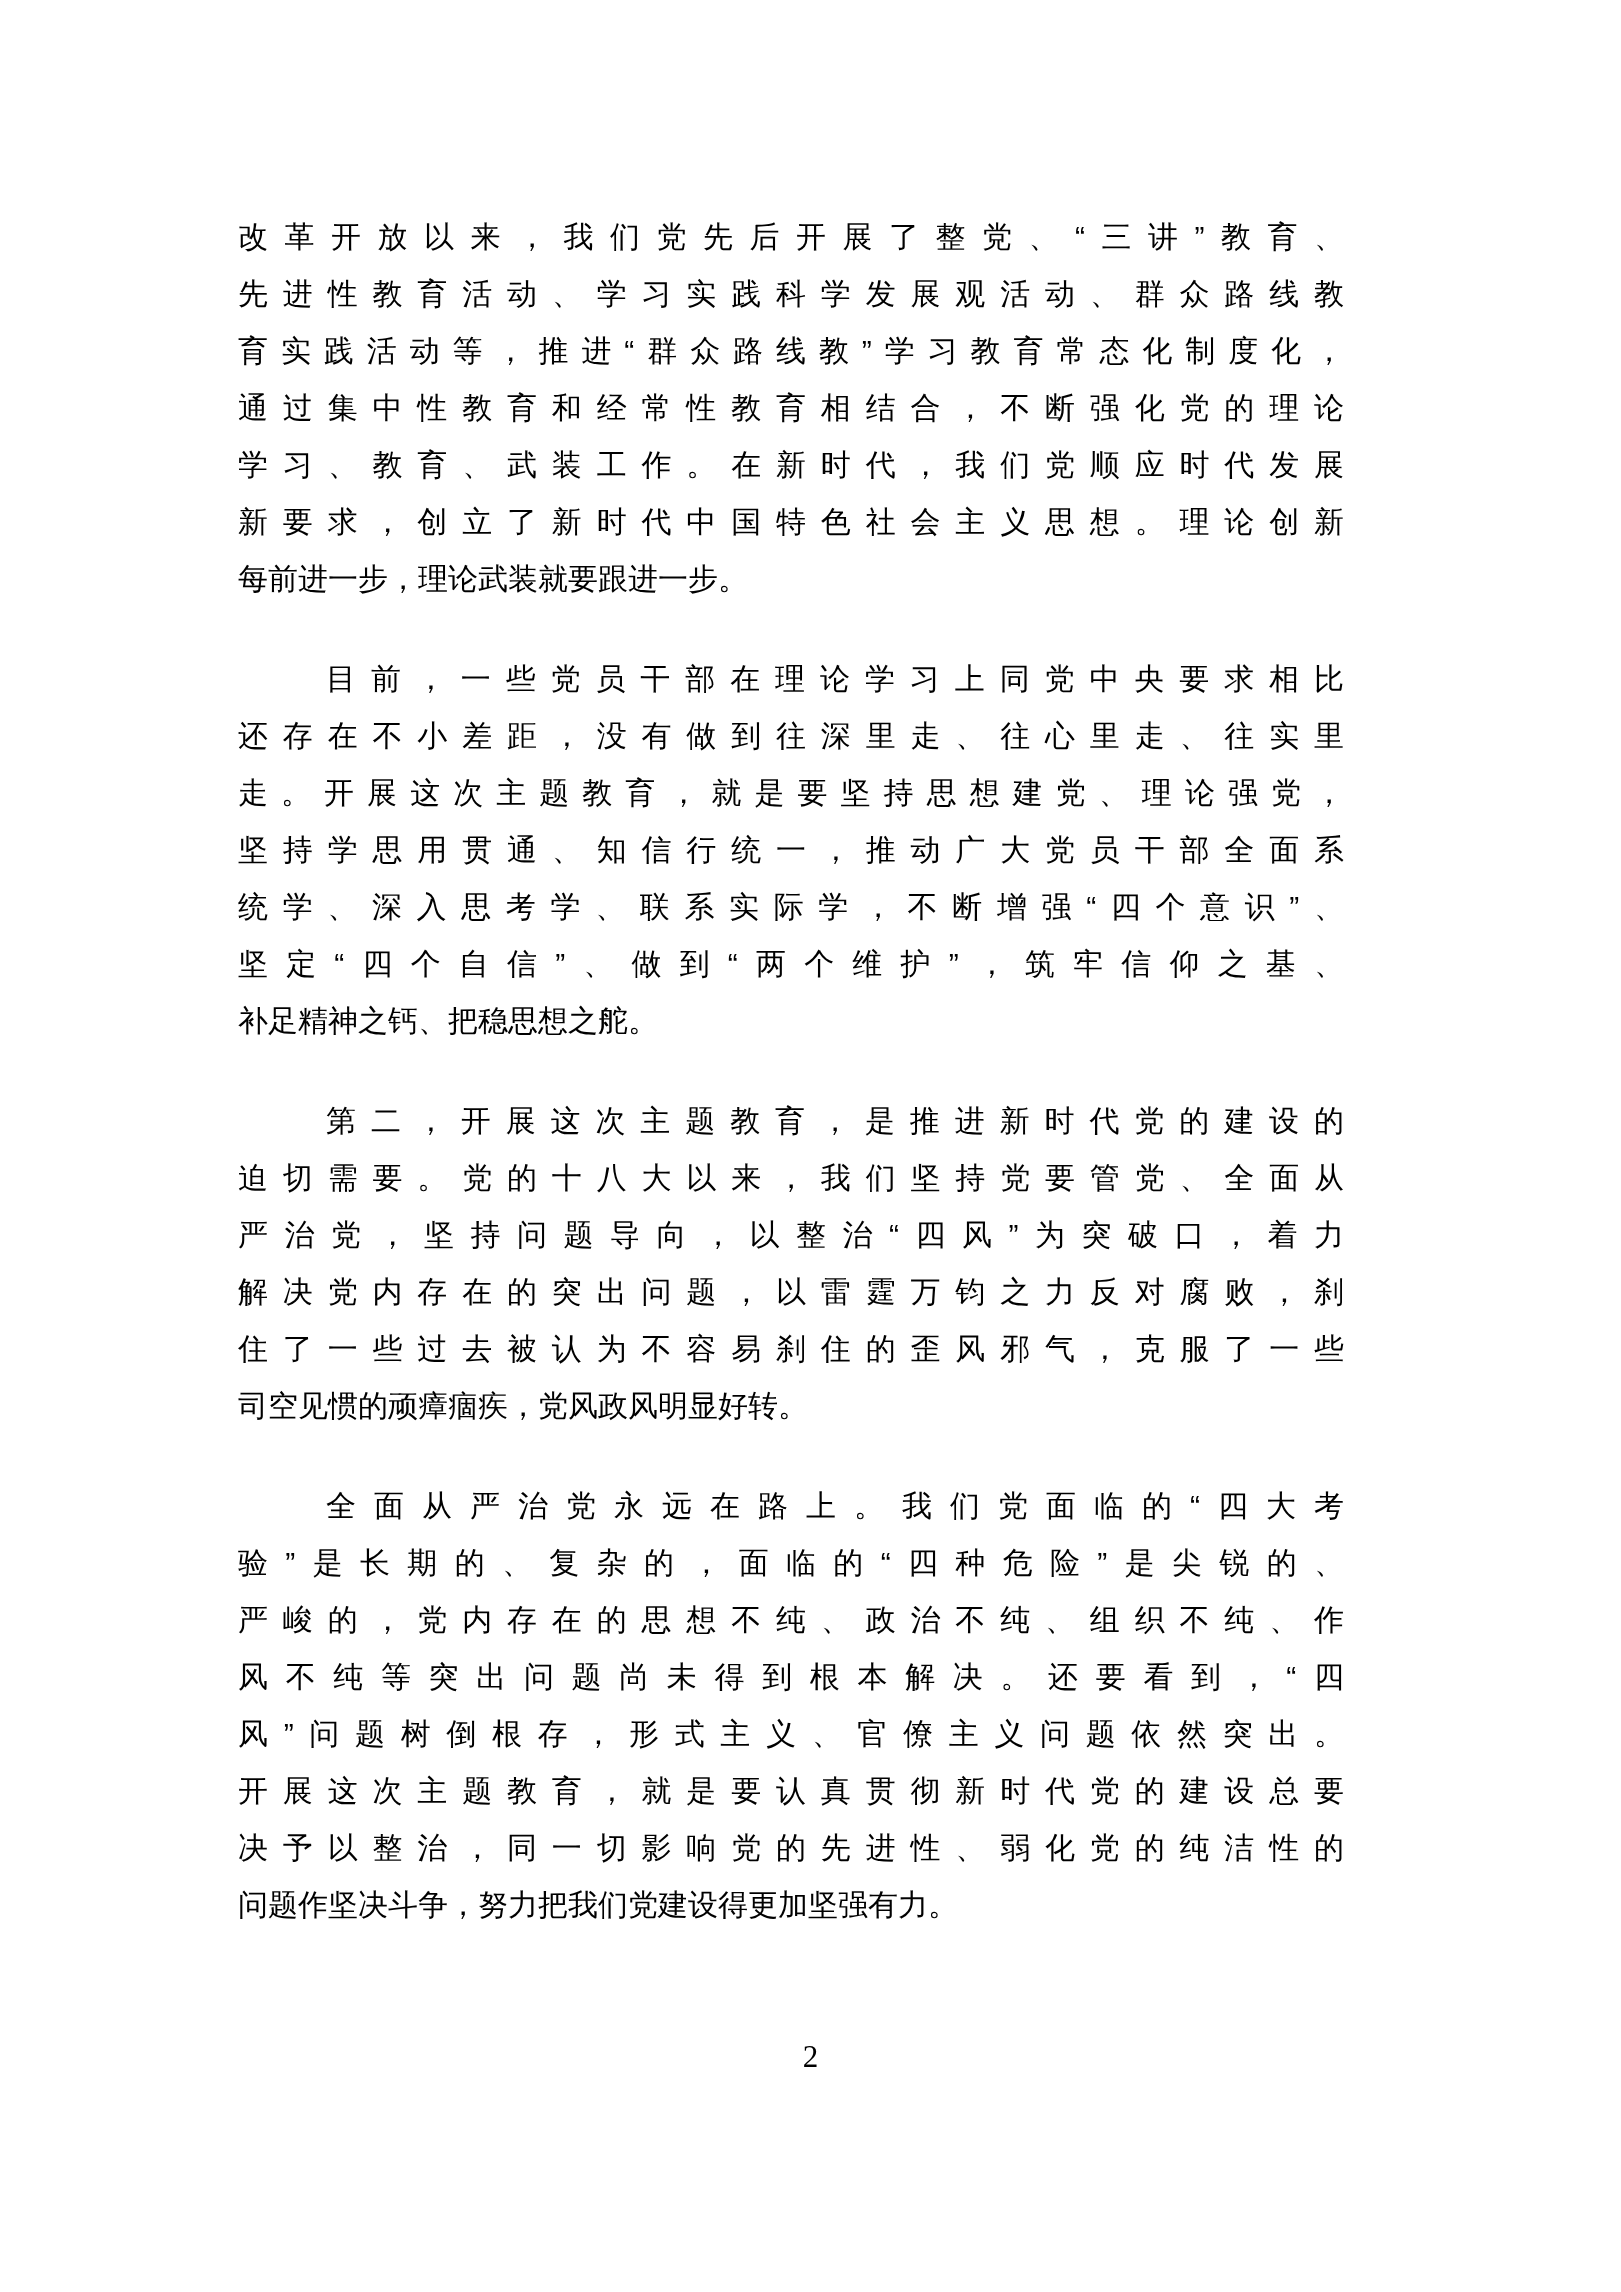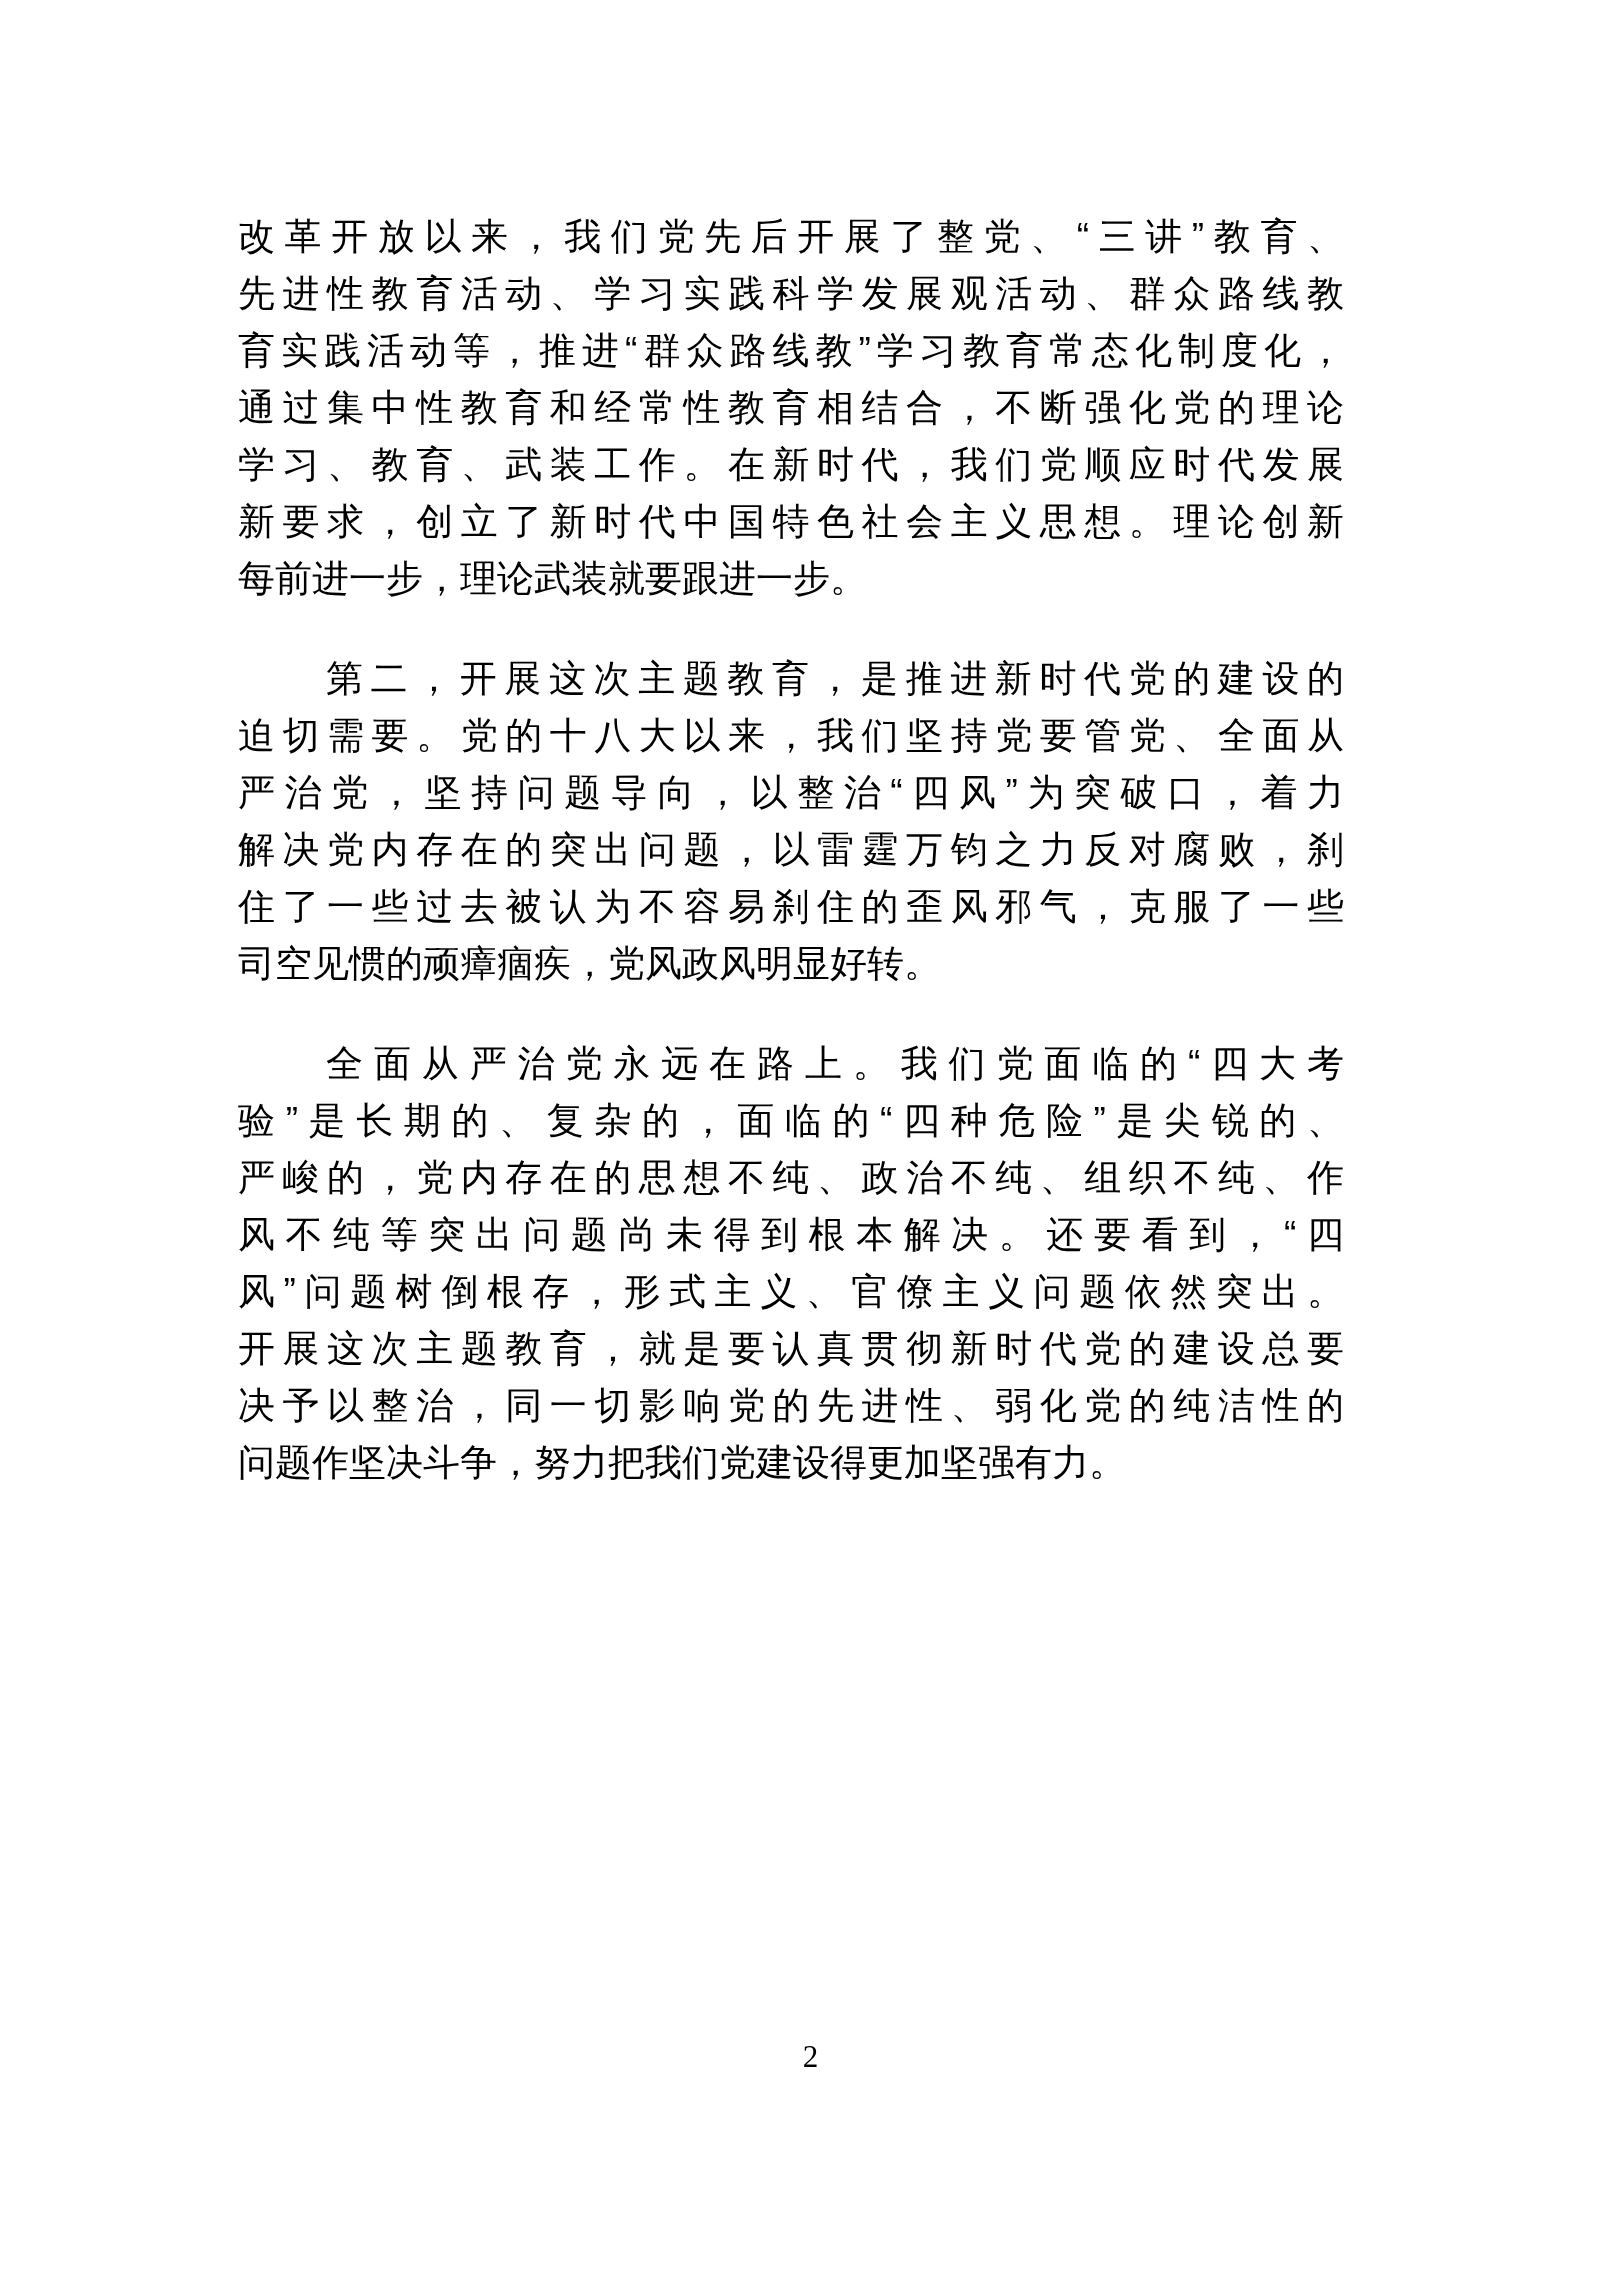--- a/index.html
+++ b/index.html
@@ -20,21 +20,21 @@
     left: 0; top: 0;
     width: 1621px;
     height: 2293px;
     background: #ffffff;
   }
   .content {
     position: absolute;
     left: 238px;
     top: 208px;
     width: 1106px;
-    font-size: 37px;
+    font-size: 30px;
     color: #000000;
   }
   .paragraph {
     margin: 0 0 43px 0;
   }
   .paragraph:last-child {
     margin-bottom: 14px;
   }
   .line {
     height: 57px;
@@ -71,20 +71,29 @@
       <div class="paragraph">
         <div class="line">改革开放以来，我们党先后开展了整党、“三讲”教育、</div>
         <div class="line">先进性教育活动、学习实践科学发展观活动、群众路线教</div>
         <div class="line">育实践活动等，推进“群众路线教”学习教育常态化制度化，</div>
         <div class="line">通过集中性教育和经常性教育相结合，不断强化党的理论</div>
         <div class="line">学习、教育、武装工作。在新时代，我们党顺应时代发展</div>
         <div class="line">新要求，创立了新时代中国特色社会主义思想。理论创新</div>
         <div class="line last">每前进一步，理论武装就要跟进一步。</div>
       </div>
       <div class="paragraph">
+        <div class="line first">目前，一些党员干部在理论学习上同党中央要求相比</div>
+        <div class="line">还存在不小差距，没有做到往深里走、往心里走、往实里</div>
+        <div class="line">走。开展这次主题教育，就是要坚持思想建党、理论强党，</div>
+        <div class="line">坚持学思用贯通、知信行统一，推动广大党员干部全面系</div>
+        <div class="line">统学、深入思考学、联系实际学，不断增强“四个意识”、</div>
+        <div class="line">坚定“四个自信”、做到“两个维护”，筑牢信仰之基、</div>
+        <div class="line last">补足精神之钙、把稳思想之舵。</div>
+      </div>
+      <div class="paragraph">
         <div class="line first">第二，开展这次主题教育，是推进新时代党的建设的</div>
         <div class="line">迫切需要。党的十八大以来，我们坚持党要管党、全面从</div>
         <div class="line">严治党，坚持问题导向，以整治“四风”为突破口，着力</div>
         <div class="line">解决党内存在的突出问题，以雷霆万钧之力反对腐败，刹</div>
         <div class="line">住了一些过去被认为不容易刹住的歪风邪气，克服了一些</div>
         <div class="line last">司空见惯的顽瘴痼疾，党风政风明显好转。</div>
       </div>
       <div class="paragraph">
         <div class="line first">全面从严治党永远在路上。我们党面临的“四大考</div>
         <div class="line">验”是长期的、复杂的，面临的“四种危险”是尖锐的、</div>

